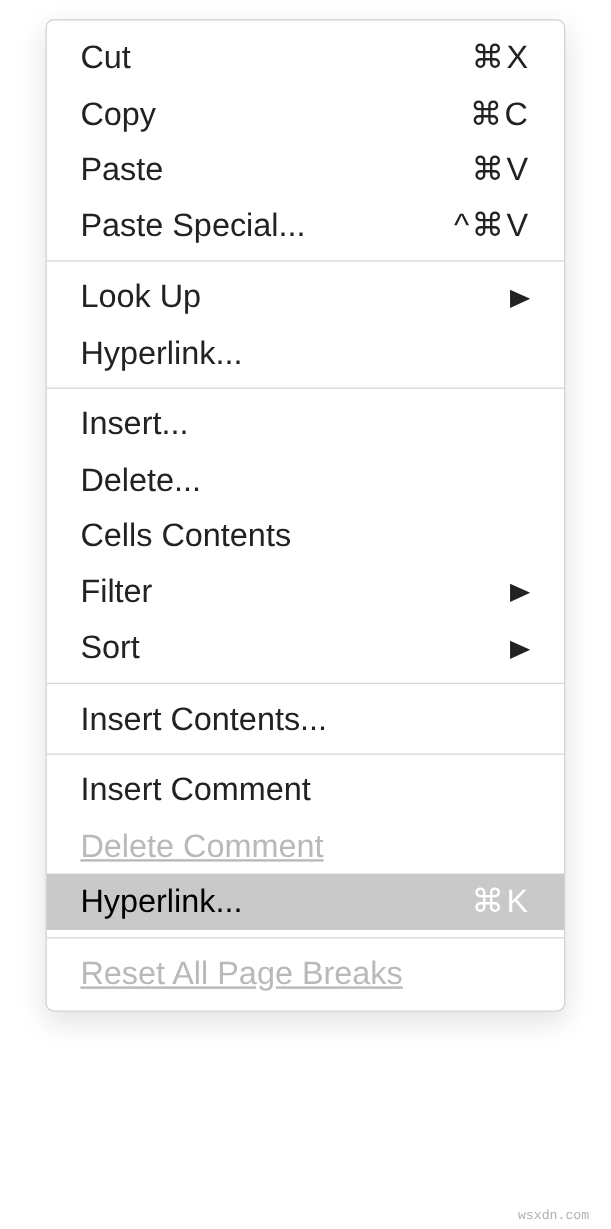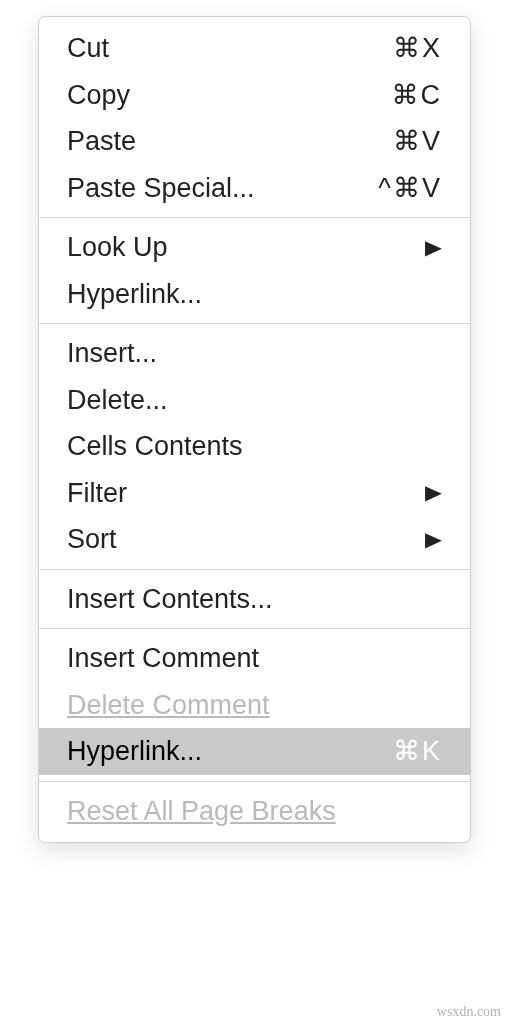--- a/index.html
+++ b/index.html
@@ -48,25 +48,25 @@
       margin-left: 8px;
       transform: scaleY(0.9);
     }
     .divider {
       height: 1px;
       background: #d5d5d5;
       margin: 6px 0;
     }
     .watermark {
       position: absolute;
-      right: 8px;
+      right: 18px;
       bottom: 4px;
-      font-size: 14px;
+      font-size: 11px;
       color: #b0b0b0;
-      font-family: Liberation Serif, serif;
+      font-family: Liberation Mono, monospace;
     }
   </style>
 </head>
 <body>
 
 <div class="menu">
 
   <div class="menu-item">
     <span class="label">Cut</span>
     <span class="shortcut">⌘X</span>

